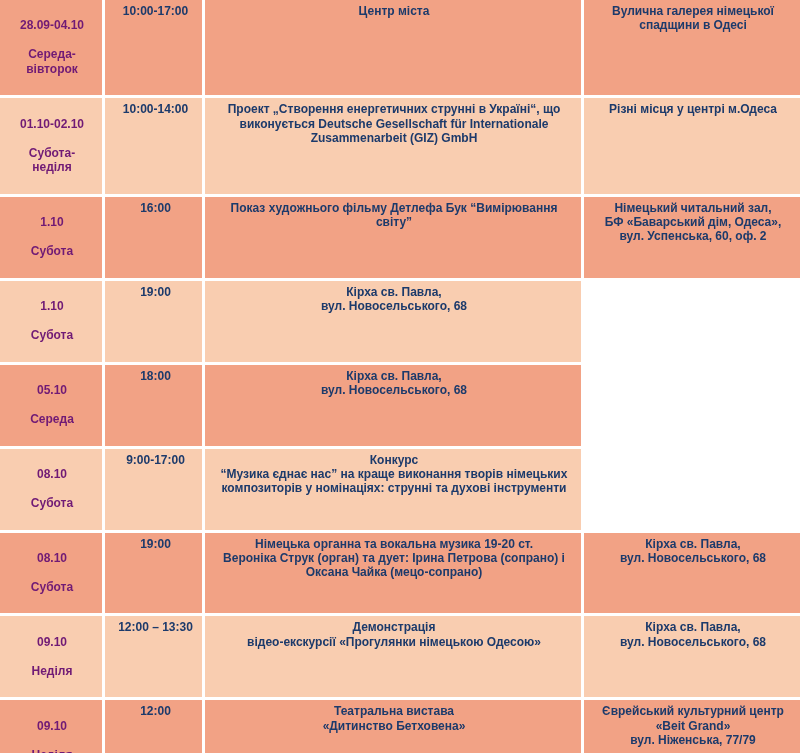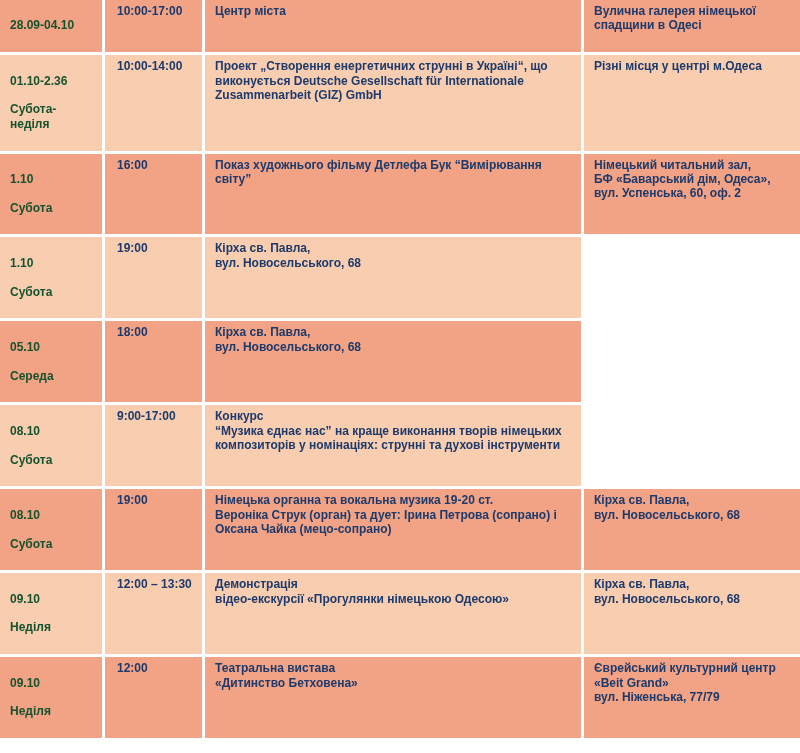--- a/index.html
+++ b/index.html
@@ -3,46 +3,48 @@
 <meta charset="utf-8">
 <style>
   html,body{margin:0;padding:0;background:#fff;}
   .page{width:800px;height:753px;display:flex;flex-direction:column;overflow:hidden;
         font-family:"Liberation Sans",sans-serif;font-weight:bold;background:#fff;}
   
   .schedule{display:flex;flex-direction:column;gap:3px;background:#fff;}
   .row{display:grid;grid-template-columns:102px 97px 376px 216px;column-gap:3px;}
   .row:nth-child(odd) .cell{background:#f2a285;}
   .row:nth-child(even) .cell{background:#f9cdb0;}
-  .cell{padding:4px 8px 5px 10px;font-size:12px;line-height:1.2;color:#1c3a6b;white-space:pre-line;}
-  .cell.date{color:#14532d;}
+  .cell{padding:4px 8px 5px 10px;font-size:12px;line-height:1.2;color:#1c3a6b;white-space:pre-line;text-align:center;}
+  .cell.date{color:#701a75;}
   .cell.date span{display:block;white-space:pre-line;}
   .cell.time{padding-left:12px;}
   
   .footer{position:relative;height:153px;margin-top:auto;background:#fff;font-weight:normal;}
 </style>
 </head>
 <body>
 
 <div class="page">
 
   <div class="schedule">
 
     <div class="row">
       <div class="cell date">
         <span>28.09-04.10</span>
+        <span>Середа-
+вівторок</span>
       </div>
       <div class="cell time">10:00-17:00</div>
       <div class="cell location">Центр міста</div>
       <div class="cell event">Вулична галерея німецької спадщини в Одесі</div>
     </div>
 
     <div class="row">
       <div class="cell date">
-        <span>01.10-2.36</span>
+        <span>01.10-02.10</span>
         <span>Субота-
 неділя</span>
       </div>
       <div class="cell time">10:00-14:00</div>
       <div class="cell event">Проект „Створення енергетичних струнні в Україні“, що виконується Deutsche Gesellschaft für Internationale Zusammenarbeit (GIZ) GmbH</div>
       <div class="cell location">Різні місця у центрі м.Одеса</div>
     </div>
 
     <div class="row">
       <div class="cell date">

